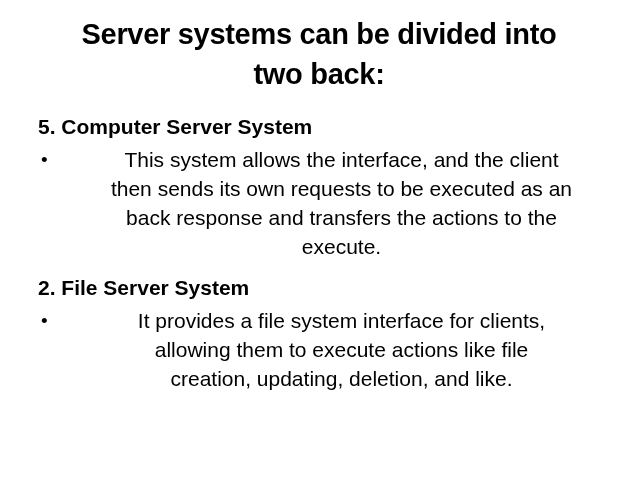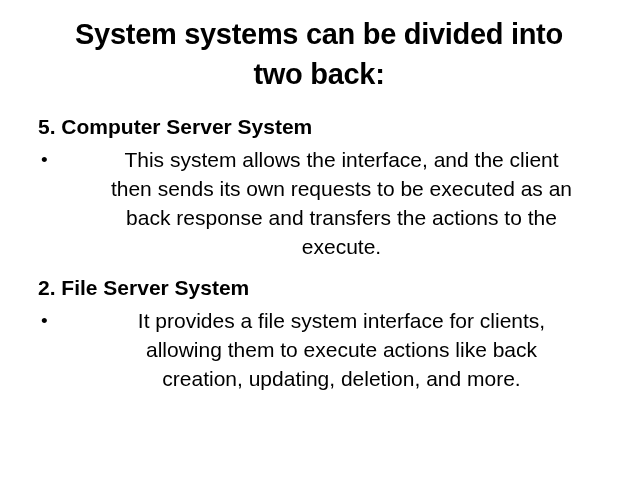--- a/index.html
+++ b/index.html
@@ -60,40 +60,40 @@
     white-space: nowrap;
     text-align: center;
   }
 </style>
 </head>
 <body>
 
 <div class="slide">
 
   <div class="title">
-    <div class="title-line">System systems can be divided into</div>
+    <div class="title-line">Server systems can be divided into</div>
     <div class="title-line">two back:</div>
   </div>
 
   <div class="body">
 
     <div class="heading">5. Computer Server System</div>
 
     <div class="bullet-para">
       <span class="bullet-marker">•</span>
       <div class="line">This system allows the interface, and the client</div>
       <div class="line">then sends its own requests to be executed as an</div>
       <div class="line">back response and transfers the actions to the</div>
       <div class="line">execute.</div>
     </div>
 
     <div class="heading second">2. File Server System</div>
 
     <div class="bullet-para">
       <span class="bullet-marker">•</span>
       <div class="line">It provides a file system interface for clients,</div>
-      <div class="line">allowing them to execute actions like back</div>
-      <div class="line">creation, updating, deletion, and more.</div>
+      <div class="line">allowing them to execute actions like file</div>
+      <div class="line">creation, updating, deletion, and like.</div>
     </div>
 
   </div>
 
 </div>
 
 </body></html>

